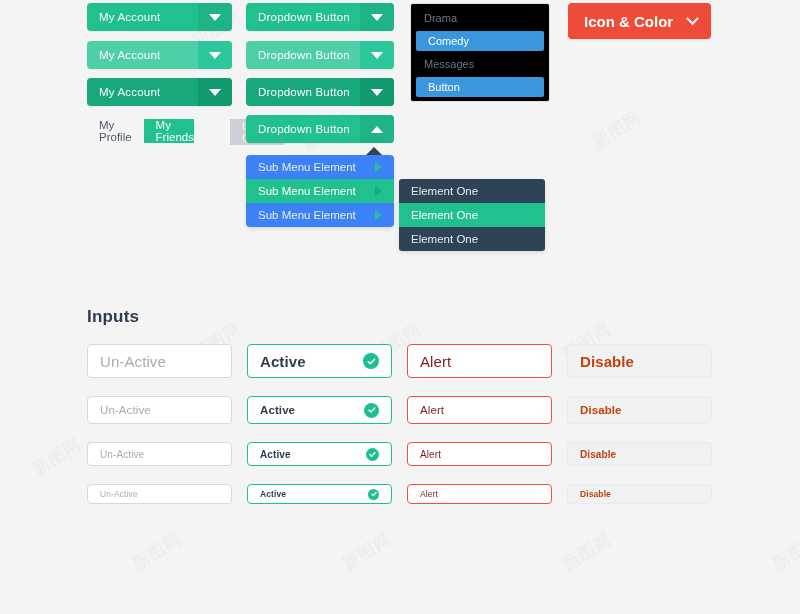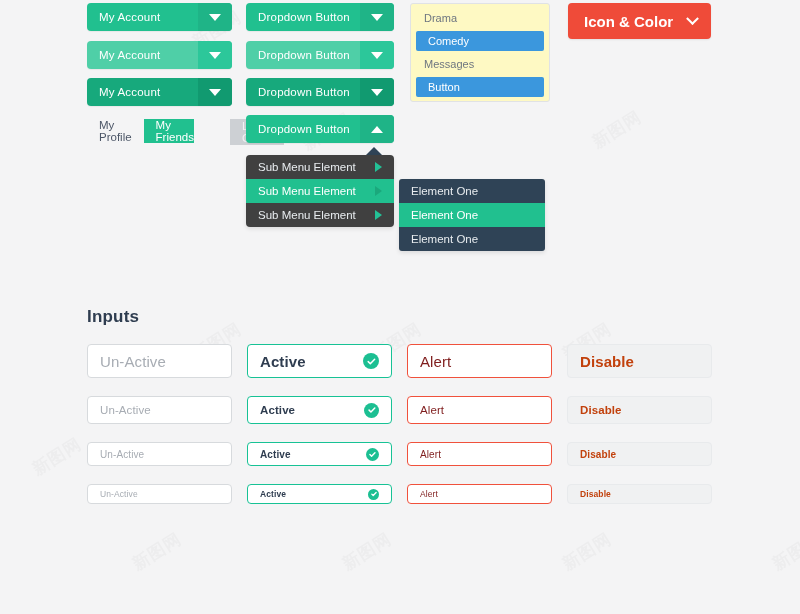--- a/index.html
+++ b/index.html
@@ -87,21 +87,21 @@
     border: 1.3px solid #eceef0; position: relative;
   }
   .plus-circle::before, .plus-circle::after {
     content:""; position: absolute; background: #eceef0;
   }
   .plus-circle::before { left: 2.5px; top: 4.8px; width: 5.5px; height: 1.3px; }
   .plus-circle::after  { top: 2.5px; left: 4.8px; height: 5.5px; width: 1.3px; }
 
   
   .submenu {
-    background: #404040; border-radius: 4px;
+    background: #3b82f6; border-radius: 4px;
     display: flex; flex-direction: column;
     overflow: hidden;
     box-shadow: 0 2px 4px rgba(0,0,0,0.10);
   }
   .submenu .sitem {
     height: 24px; display: flex; align-items: center;
     padding: 0 12px; font-size: 11.5px; color: #e8ecef;
     justify-content: space-between;
   }
   .submenu .sitem.active { background: #21c08f; color: #ffffff; }
@@ -116,21 +116,21 @@
   .submenu2 { background: #2f4356; border-radius: 3px; overflow: hidden;
               box-shadow: 0 2px 4px rgba(0,0,0,0.10); }
   .submenu2 .sitem2 {
     height: 24px; display: flex; align-items: center;
     padding: 0 12px; font-size: 11.5px; color: #e8ecef;
   }
   .submenu2 .sitem2.active { background: #21c08f; color: #ffffff; }
 
   
   .selectbox {
-    background: #fef9c3; border: 1px solid #e0e2e5; border-radius: 3px;
+    background: #000000; border: 1px solid #e0e2e5; border-radius: 3px;
     padding: 4px 5px; display: flex; flex-direction: column; gap: 3px;
   }
   .selectbox .opt {
     height: 20px; display: flex; align-items: center; padding-left: 8px;
     font-size: 11px; color: #6e7680; border-radius: 2px;
   }
   .selectbox .opt.sel { background: #3b97dd; color: #ffffff; padding-left: 12px; }
 
   
   .redbtn {

